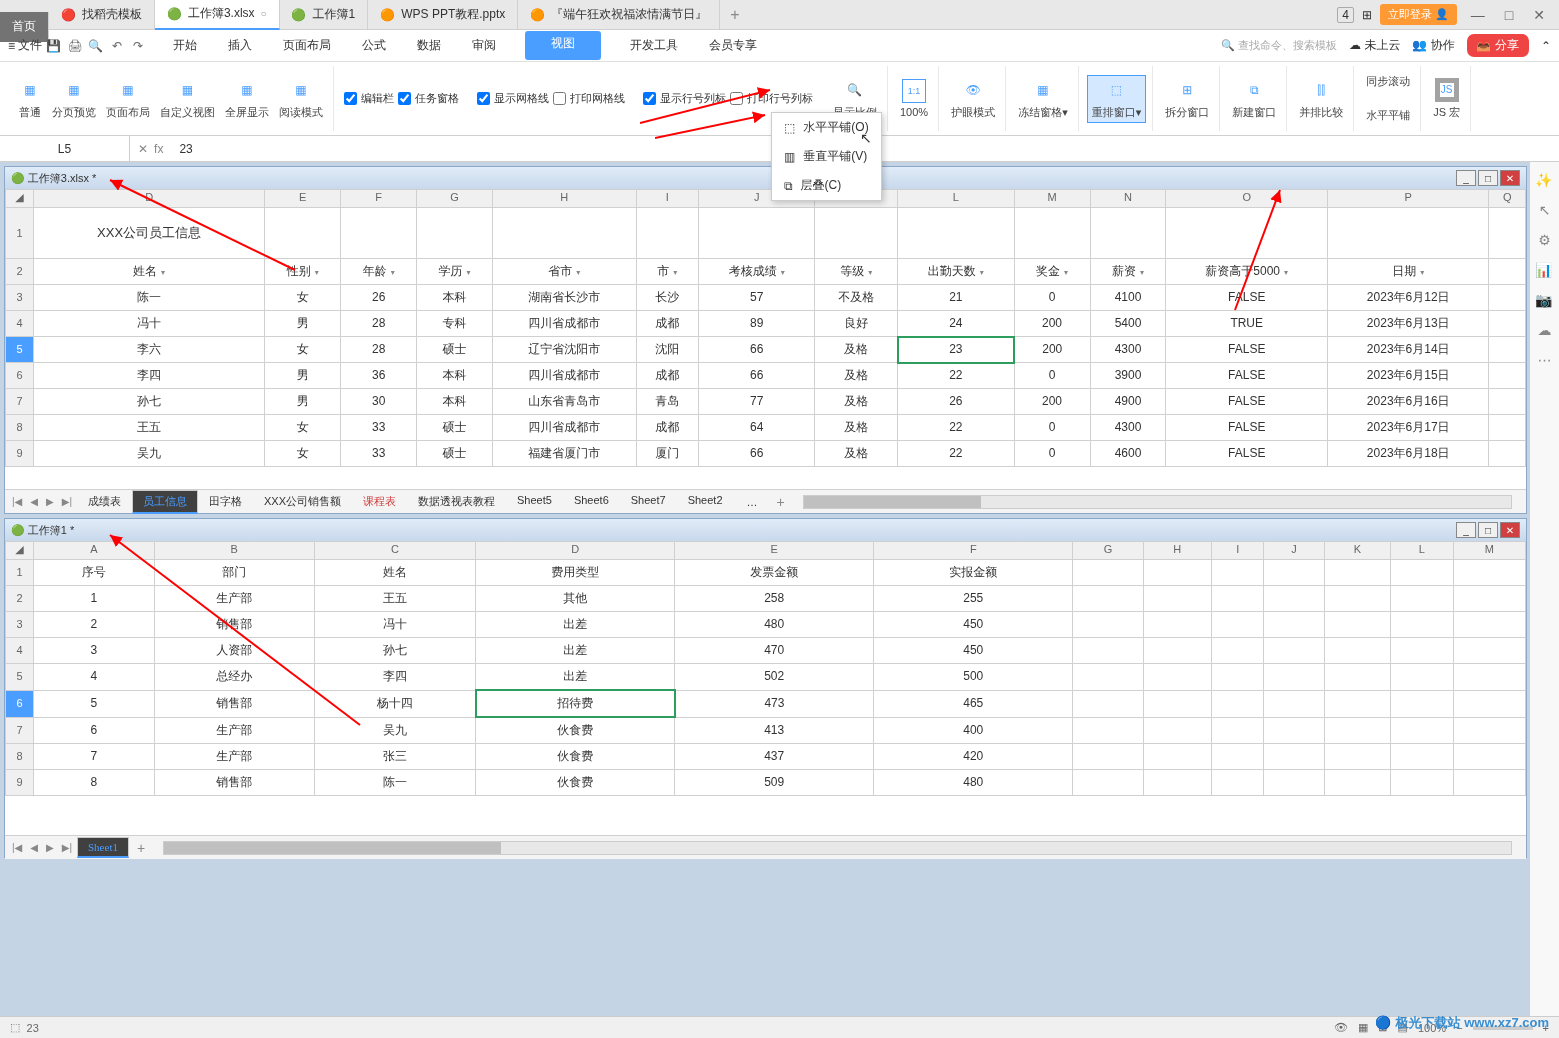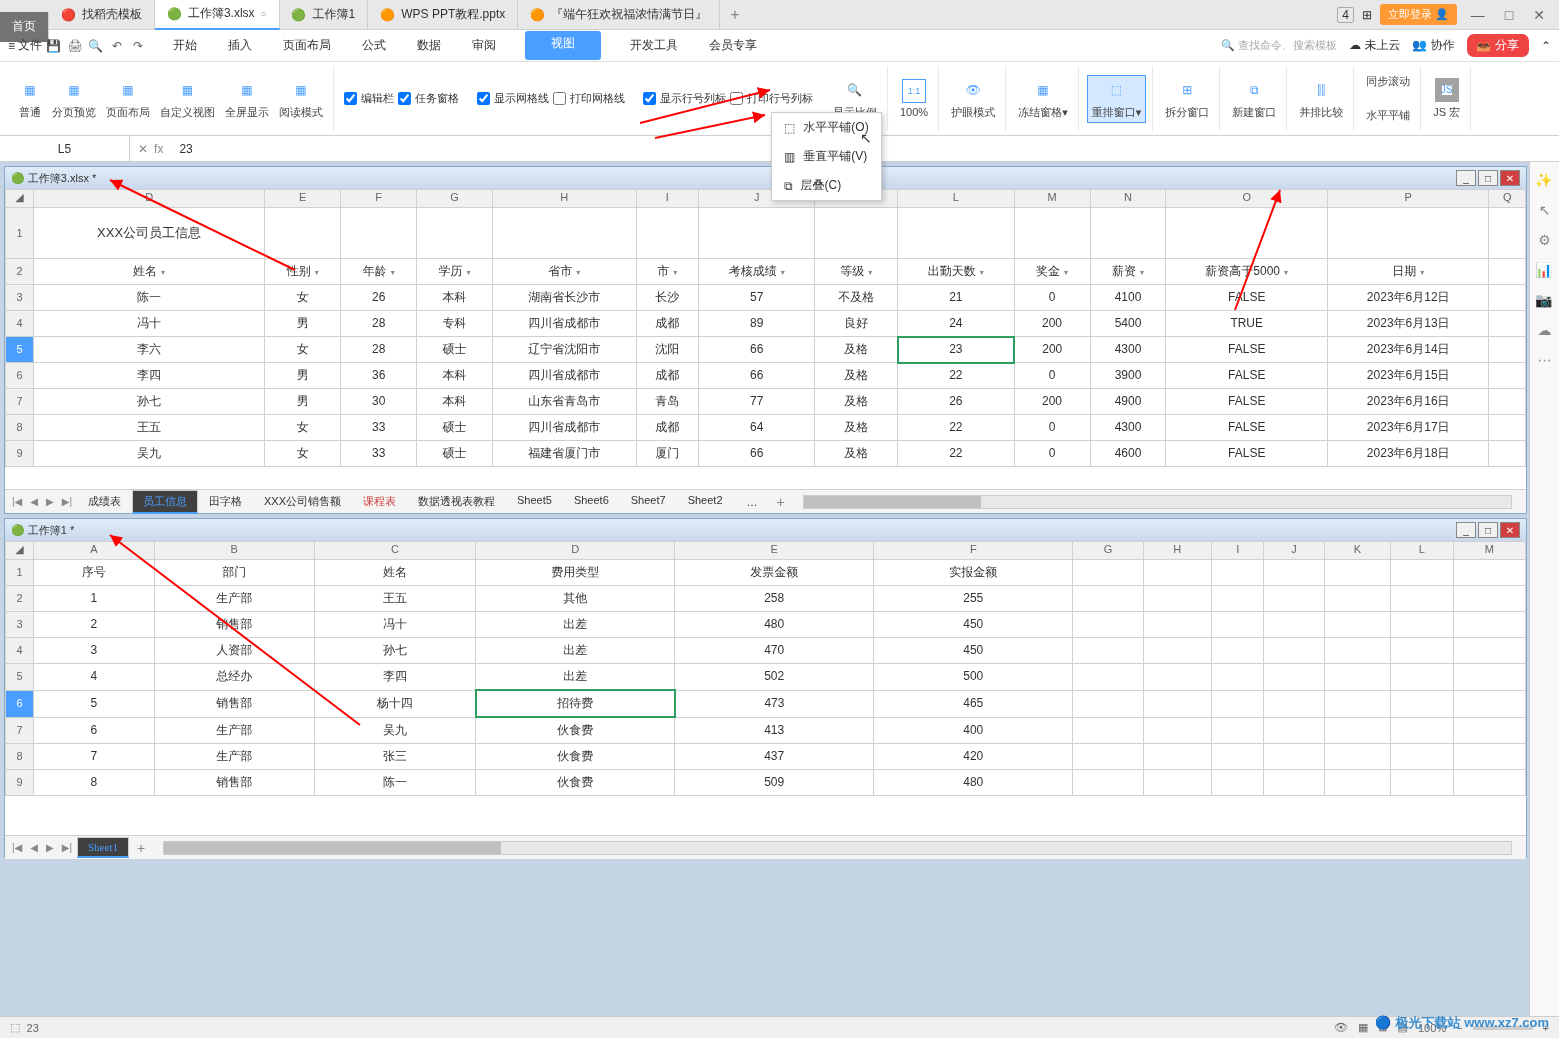--- a/index.html
+++ b/index.html
@@ -246,21 +246,21 @@
   <div class="ribbon-group stacked" style="color:#bbb">
     <div class="ribbon-btn">
         <span class="ribbon-label">同步滚动</span>
       </div>
     <div class="ribbon-btn">
         <span class="ribbon-label">水平平铺</span>
       </div>
   </div>
   <div class="ribbon-group">
       <div class="ribbon-btn">
-        <span class="ribbon-icon" style="font-size:10px;border:7px solid #a3a3a3;padding:0">JS</span>
+        <span class="ribbon-icon" style="font-size:10px;border:5px solid #a3a3a3;padding:0">JS</span>
         <span class="ribbon-label">JS 宏</span>
       </div>
     </div>
 </div>
 
 <div class="dropdown" style="top:112px;left:771px">
   <div class="dropdown-item">
       <span>⬚</span>
       <span>水平平铺(O)</span>
     </div>

